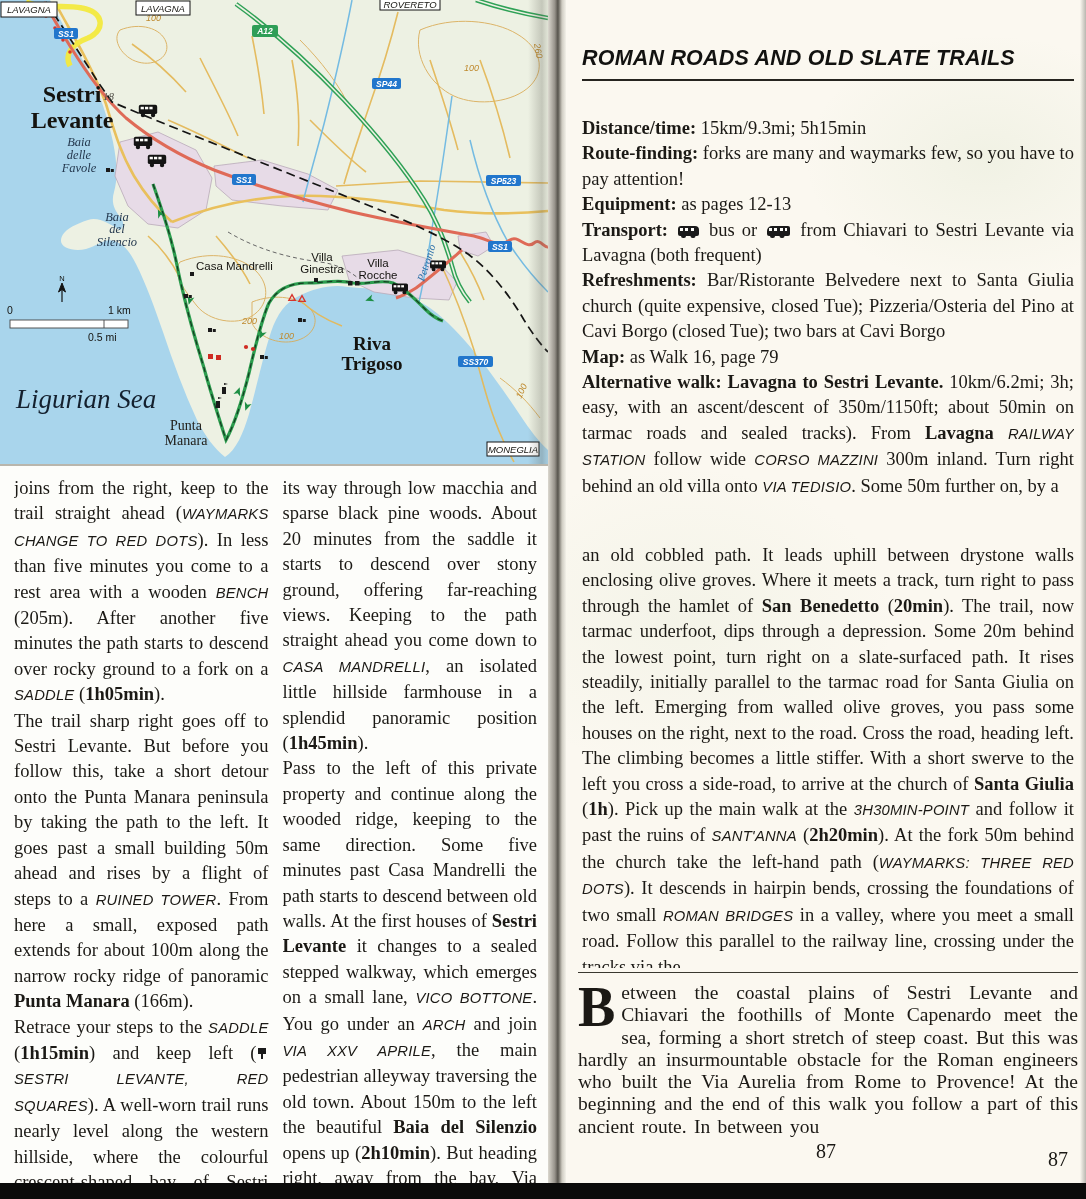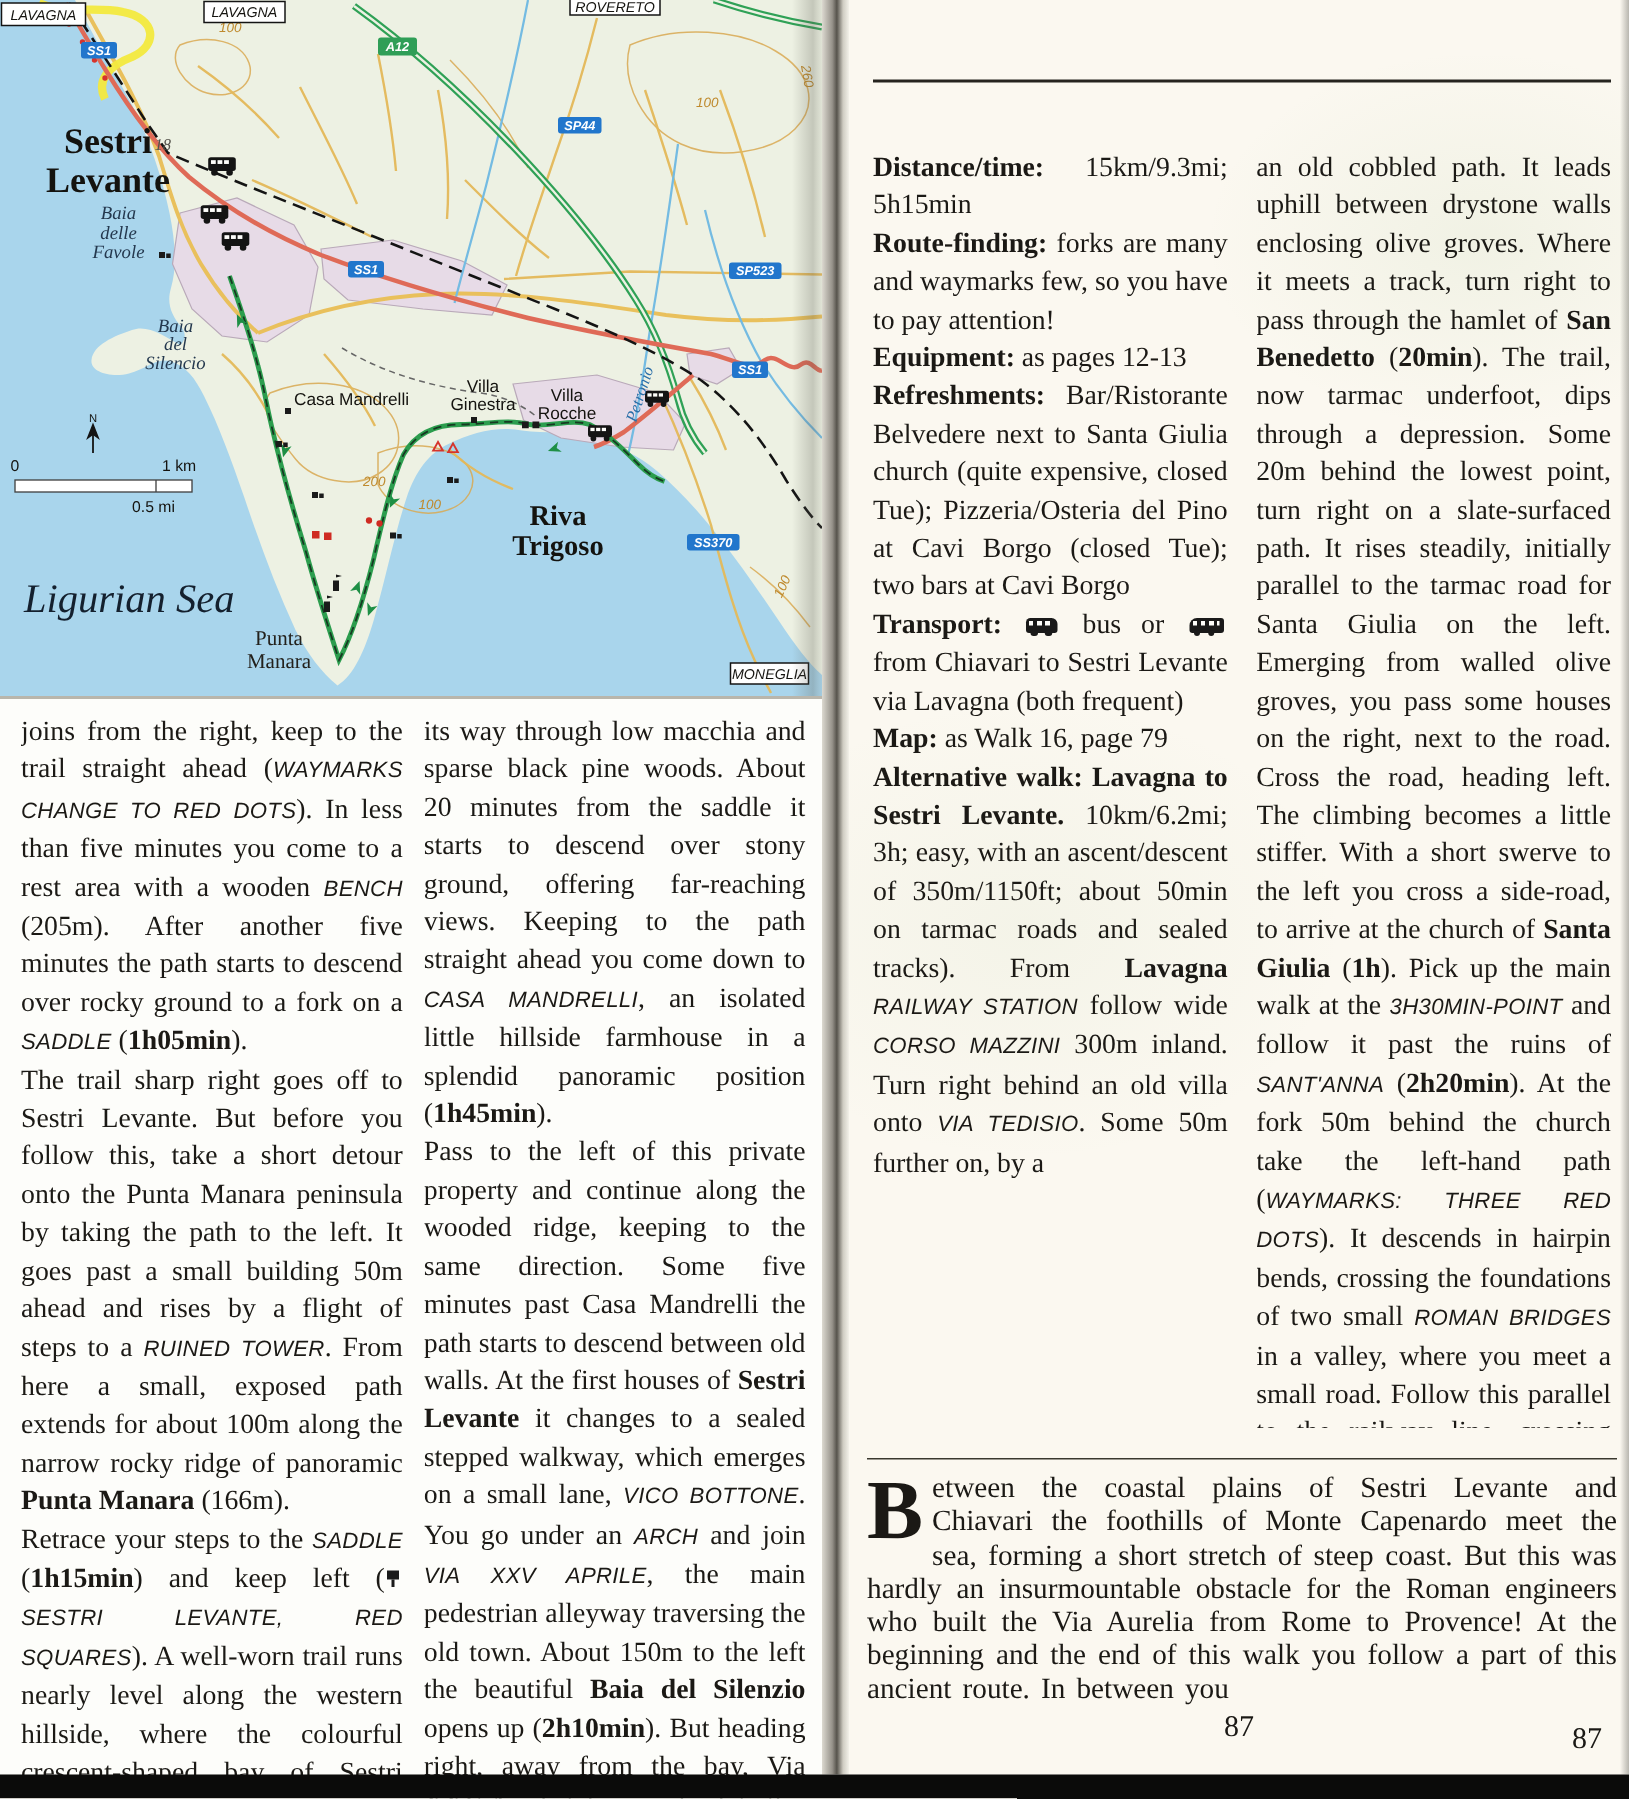--- a/index.html
+++ b/index.html
@@ -35,21 +35,21 @@
   .icon-train{border-radius:5px 2px 2px 2px;width:23px;}
 
   
   .lp-cols{top:476px;left:14px;width:523px;gap:14px;}
 
   
   .rp-title{position:absolute;top:46px;left:16px;width:492px;
       font-family:"Liberation Sans",sans-serif;font-weight:bold;font-style:italic;
       font-size:21.5px;line-height:25.5px;letter-spacing:.2px;color:#121210;
       border-bottom:2px solid #26241f;padding-bottom:7px;}
-  .rp-cols{top:100px;left:16px;width:492px;gap:19px;height:852px;}
+  .rp-cols{top:116px;left:16px;width:492px;gap:2px;height:852px;flex-direction:column;}
   .rp-rule{position:absolute;top:972px;left:12px;width:500px;border-top:1.5px solid #3a382f;}
   .rp-intro{position:absolute;top:982px;left:12px;width:500px;font-size:19.5px;line-height:22.3px;
       text-align:justify;word-spacing:2.5px;}
   .dropcap{float:left;font-size:56px;line-height:42px;font-weight:bold;padding:4px 6px 0 0;}
   .rp-num-center{position:absolute;top:1140px;left:0;width:100%;text-align:center;font-size:20px;}
   .rp-num-corner{position:absolute;top:1148px;right:18px;font-size:20px;}
 
   
   .map{position:absolute;top:0;left:0;}
   .m-box{font:italic 9.5px "Liberation Sans",sans-serif;fill:#14130f;}
@@ -302,29 +302,30 @@
         <p><span>its way through low macchia and sparse black pine woods. About 20 minutes from the saddle it starts to descend over stony ground, offering far-reaching views. Keeping to the path straight ahead you come down to </span><span class="sc">CASA MANDRELLI</span><span>, an isolated little hillside farmhouse in a splendid panoramic position (</span><span class="b">1h45min</span><span>).</span></p>
         <p><span>Pass to the left of this private property and continue along the wooded ridge, keeping to the same direction. Some five minutes past Casa Mandrelli the path starts to descend between old walls. At the first houses of </span><span class="b">Sestri Levante</span><span> it changes to a sealed stepped walkway, which emerges on a small lane, </span><span class="sc">VICO BOTTONE</span><span>. You go under an </span><span class="sc">ARCH</span><span> and join </span><span class="sc">VIA XXV APRILE</span><span>, the main pedestrian alleyway traversing the old town. About 150m to the left the beautiful </span><span class="b">Baia del Silenzio</span><span> opens up (</span><span class="b">2h10min</span><span>). But heading right, away from the bay, Via XXV Aprile takes you back to the </span></p>
       </div>
     </div>
   </div>
 
   <div class="gutter"></div>
 
   <div class="page page-right">
     <div class="rp-title">
+      <div>ROMAN ROADS AND OLD SLATE TRAILS</div>
     </div>
 
     <div class="cols rp-cols">
       <div class="col">
         <p><span class="b">Distance/time: </span><span>15km/9.3mi; 5h15min</span></p>
         <p><span class="b">Route-finding: </span><span>forks are many and waymarks few, so you have to pay attention!</span></p>
         <p><span class="b">Equipment: </span><span>as pages 12-13</span></p>
+        <p><span class="b">Transport: </span><span class="icon-bus"></span><span> bus or </span><span class="icon-train"></span><span> from Chiavari to Sestri Levante via Lavagna (both frequent)</span></p>
         <p><span class="b">Refreshments: </span><span>Bar/Ristorante Belvedere next to Santa Giulia church (quite expensive, closed Tue); Pizzeria/Osteria del Pino at Cavi Borgo (closed Tue); two bars at Cavi Borgo</span></p>
-        <p><span class="b">Transport: </span><span class="icon-bus"></span><span> bus or </span><span class="icon-train"></span><span> from Chiavari to Sestri Levante via Lavagna (both frequent)</span></p>
         <p><span class="b">Map: </span><span>as Walk 16, page 79</span></p>
         <p><span class="b">Alternative walk: Lavagna to Sestri Levante. </span><span>10km/6.2mi; 3h; easy, with an ascent/descent of 350m/1150ft; about 50min on tarmac roads and sealed tracks). From </span><span class="b">Lavagna</span><span> </span><span class="sc">RAILWAY STATION</span><span> follow wide </span><span class="sc">CORSO MAZZINI</span><span> 300m inland. Turn right behind an old villa onto </span><span class="sc">VIA TEDISIO</span><span>. Some 50m further on, by a </span></p>
       </div>
       <div class="col">
         <p><span>an old cobbled path. It leads uphill between drystone walls enclosing olive groves. Where it meets a track, turn right to pass through the hamlet of </span><span class="b">San Benedetto</span><span> (</span><span class="b">20min</span><span>). The trail, now tarmac underfoot, dips through a depression. Some 20m behind the lowest point, turn right on a slate-surfaced path. It rises steadily, initially parallel to the tarmac road for Santa Giulia on the left. Emerging from walled olive groves, you pass some houses on the right, next to the road. Cross the road, heading left. The climbing becomes a little stiffer. With a short swerve to the left you cross a side-road, to arrive at the church of </span><span class="b">Santa Giulia</span><span> (</span><span class="b">1h</span><span>). Pick up the main walk at the </span><span class="sc">3H30MIN-POINT</span><span> and follow it past the ruins of </span><span class="sc">SANT'ANNA</span><span> (</span><span class="b">2h20min</span><span>). At the fork 50m behind the church take the left-hand path (</span><span class="sc">WAYMARKS: THREE RED DOTS</span><span>). It descends in hairpin bends, crossing the foundations of two small </span><span class="sc">ROMAN BRIDGES</span><span> in a valley, where you meet a small road. Follow this parallel to the railway line, crossing under the tracks via the </span></p>
       </div>
     </div>
 
     <div class="rp-rule"></div>
     <div class="rp-intro">

